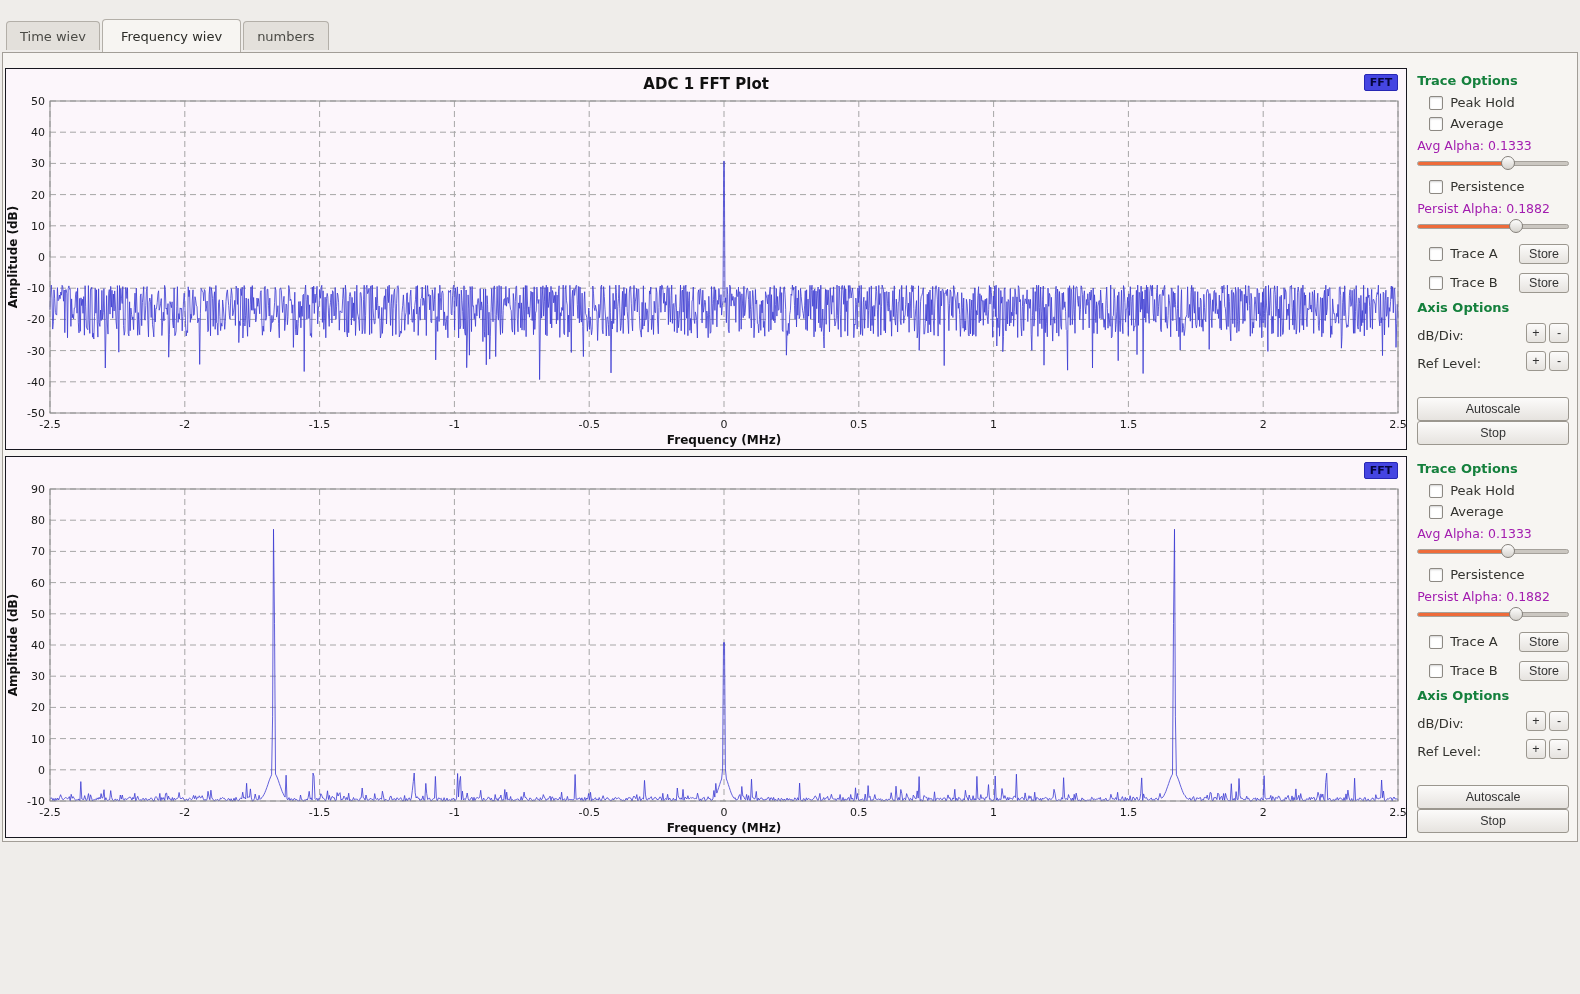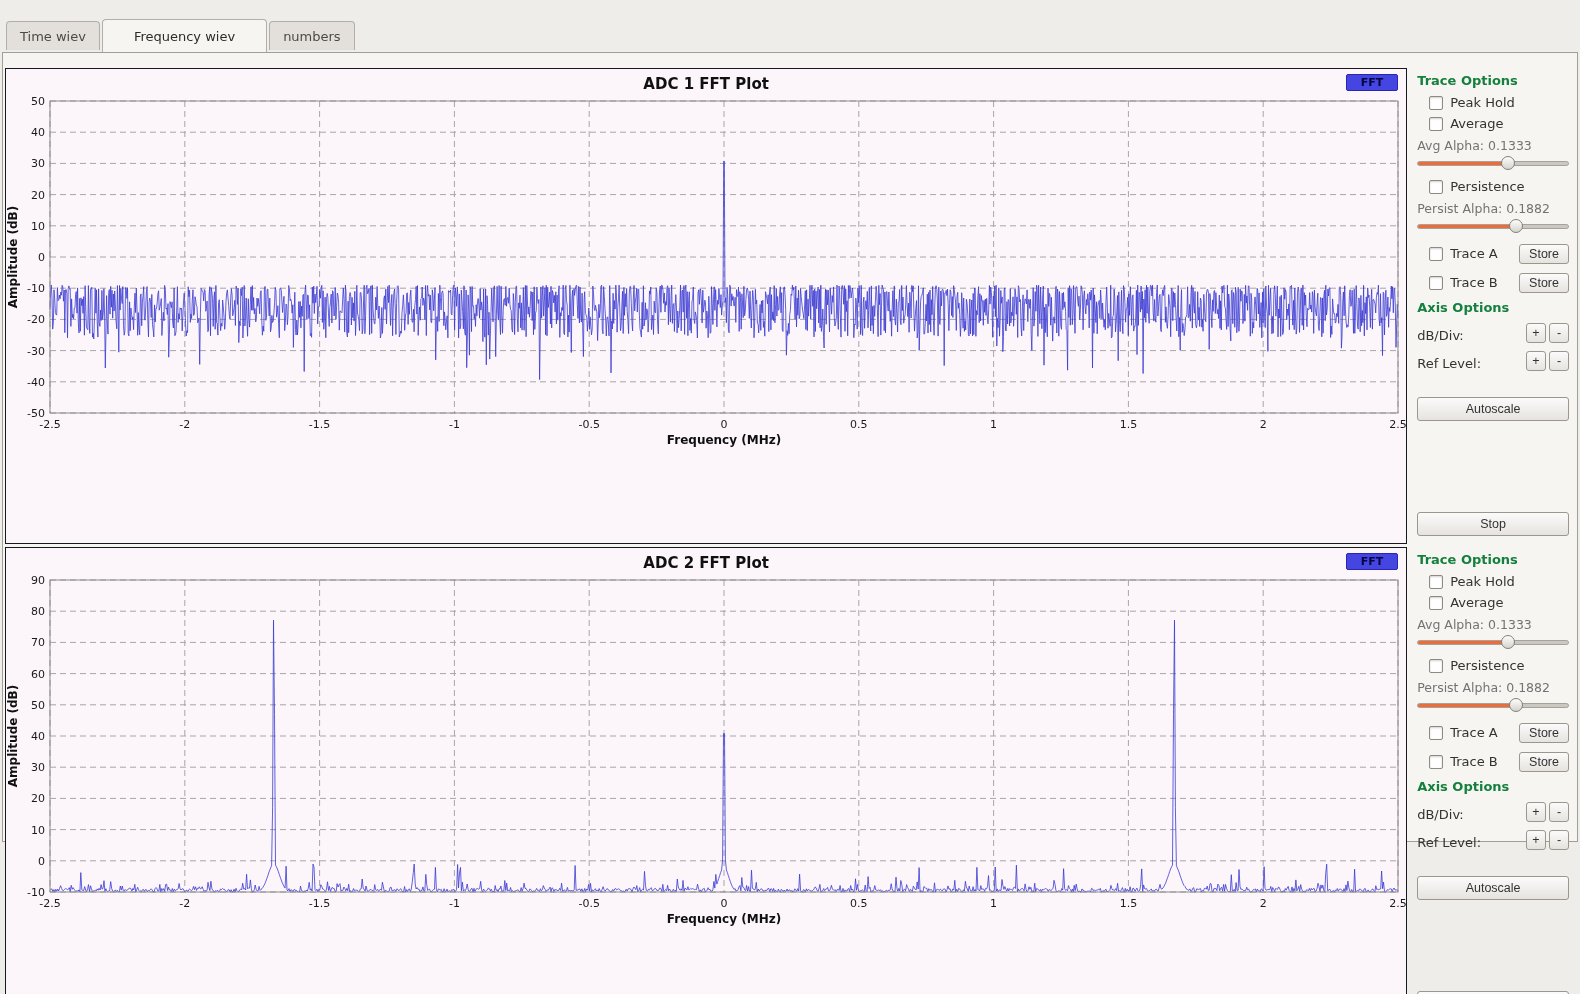--- a/index.html
+++ b/index.html
@@ -3,42 +3,42 @@
 <meta charset="utf-8">
 <style>
   *{margin:0;padding:0;box-sizing:border-box;}
   html,body{width:1580px;height:994px;background:#efedea;font-family:"DejaVu Sans",sans-serif;overflow:hidden;}
 
   
   .tabbar{display:flex;align-items:center;padding:18px 0 0 6px;height:52px;}
   .tab{position:relative;z-index:1;font-size:13px;color:#4a4a45;background:#e3e0db;
        border:1px solid #b3afa8;border-bottom:none;border-radius:4px 4px 0 0;
        padding:7px 13px 6px;margin-right:2px;cursor:default;}
-  .tab.active{z-index:3;background:#f7f5f2;color:#2c2c28;padding:9px 31px 8px;margin-bottom:-1px;}
+  .tab.active{z-index:3;background:#f7f5f2;color:#2c2c28;padding:9px 18px 8px;margin-bottom:-1px;}
 
   
   .main{position:relative;z-index:2;margin:0 2px;height:790px;background:#f7f5f2;
         border:1px solid #a29e97;padding:15px 0 0 2px;}
   .row{display:flex;margin-bottom:3px;}
 
   
-  .plotbox{width:1404px;height:476px;background:#fcf6fb;border:1px solid #17171f;overflow:hidden;position:relative;}
+  .plotbox{width:1404px;height:382px;background:#fcf6fb;border:1px solid #17171f;overflow:hidden;position:relative;}
   .plot-header{position:relative;height:26px;}
   .plot-title{position:absolute;left:0;right:0;top:6px;text-align:center;font-size:15px;font-weight:bold;color:#101010;}
   .fft-badge{position:absolute;right:8px;top:5px;background:#4545e2;color:#06063f;font-size:11px;
-             font-weight:bold;padding:1px 14px;border:1px solid #2727b4;border-radius:2px;}
+             font-weight:bold;padding:1px 5px;border:1px solid #2727b4;border-radius:2px;}
   .fft-svg{display:block;}
 
   
   .sidebar{width:170px;padding:2px 8px 8px 10px;font-size:13px;color:#33332f;display:flex;flex-direction:column;}
   .sb-title{font-weight:bold;font-size:13px;color:#15803d;margin:3px 0 4px;}
   .cbrow{display:flex;align-items:center;gap:7px;margin:3px 12px;cursor:default;}
   .cb{width:14px;height:14px;background:#fff;border:1px solid #8d8983;border-radius:2px;
       box-shadow:inset 0 1px 2px rgba(0,0,0,.18);flex:0 0 auto;}
-  .subtle{color:#737373;font-size:12.5px;margin:4px 0 1px;}
+  .subtle{color:#a21caf;font-size:12.5px;margin:4px 0 1px;}
   .slider{position:relative;height:16px;margin:1px 0 5px;}
   .slider .track{position:absolute;top:6px;left:0;right:0;height:5px;background:#cbc7c1;
                  border:1px solid #a5a19b;border-radius:3px;overflow:hidden;}
   .slider .fill{height:100%;background:#ee6b3a;}
   .slider .handle{position:absolute;top:1px;width:14px;height:14px;border-radius:50%;
                   background:linear-gradient(#fdfdfc,#d6d3ce);border:1px solid #84807a;}
   .tracerow{display:flex;align-items:center;margin:4px 0;}
   .btn{font-size:12.5px;color:#333;background:linear-gradient(#fcfbfa,#e6e3df);
        border:1px solid #9b978f;border-radius:3px;padding:2px 9px;cursor:default;}
   .store{margin-left:auto;}
@@ -173,21 +173,20 @@
         <button class="btn pm">-</button>
       </div>
       <button class="btn wide">Autoscale</button>
       <button class="btn wide stopbtn">Stop</button>
     </aside>
   </div>
 
   <div class="row">
     <div class="plotbox">
       <div class="plot-header">
-        <span class="plot-title">ADC 2 FFT Plot</span>
         <span class="fft-badge">FFT</span>
       </div>
       <svg class="fft-svg" width="1400" height="352">
           <line x1="44.0" y1="6" x2="44.0" y2="318" stroke="#a6a6a6" stroke-dasharray="6 4" stroke-width="1"></line>
           <text x="44.0" y="333" font-size="11" text-anchor="middle" fill="#1a1a1a">-2.5</text>
           <line x1="178.8" y1="6" x2="178.8" y2="318" stroke="#a6a6a6" stroke-dasharray="6 4" stroke-width="1"></line>
           <text x="178.8" y="333" font-size="11" text-anchor="middle" fill="#1a1a1a">-2</text>
           <line x1="313.6" y1="6" x2="313.6" y2="318" stroke="#a6a6a6" stroke-dasharray="6 4" stroke-width="1"></line>
           <text x="313.6" y="333" font-size="11" text-anchor="middle" fill="#1a1a1a">-1.5</text>
           <line x1="448.4" y1="6" x2="448.4" y2="318" stroke="#a6a6a6" stroke-dasharray="6 4" stroke-width="1"></line>

